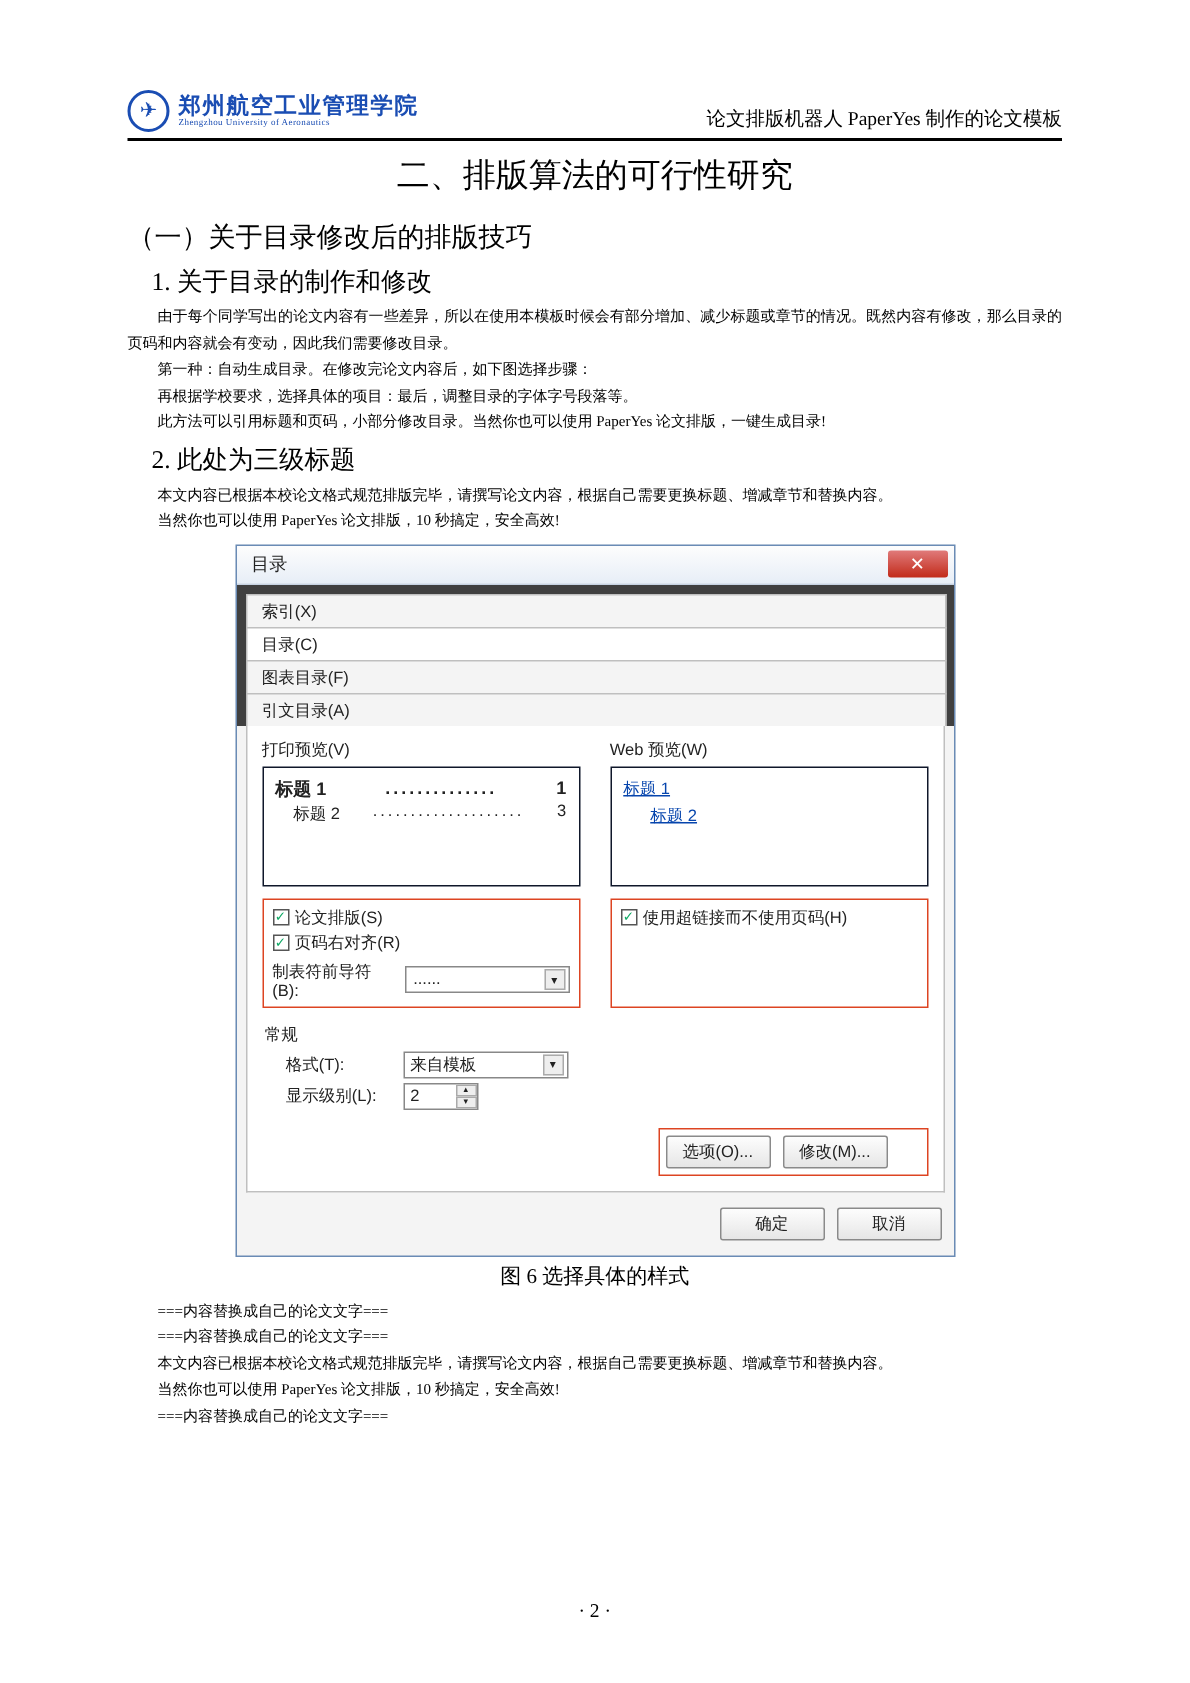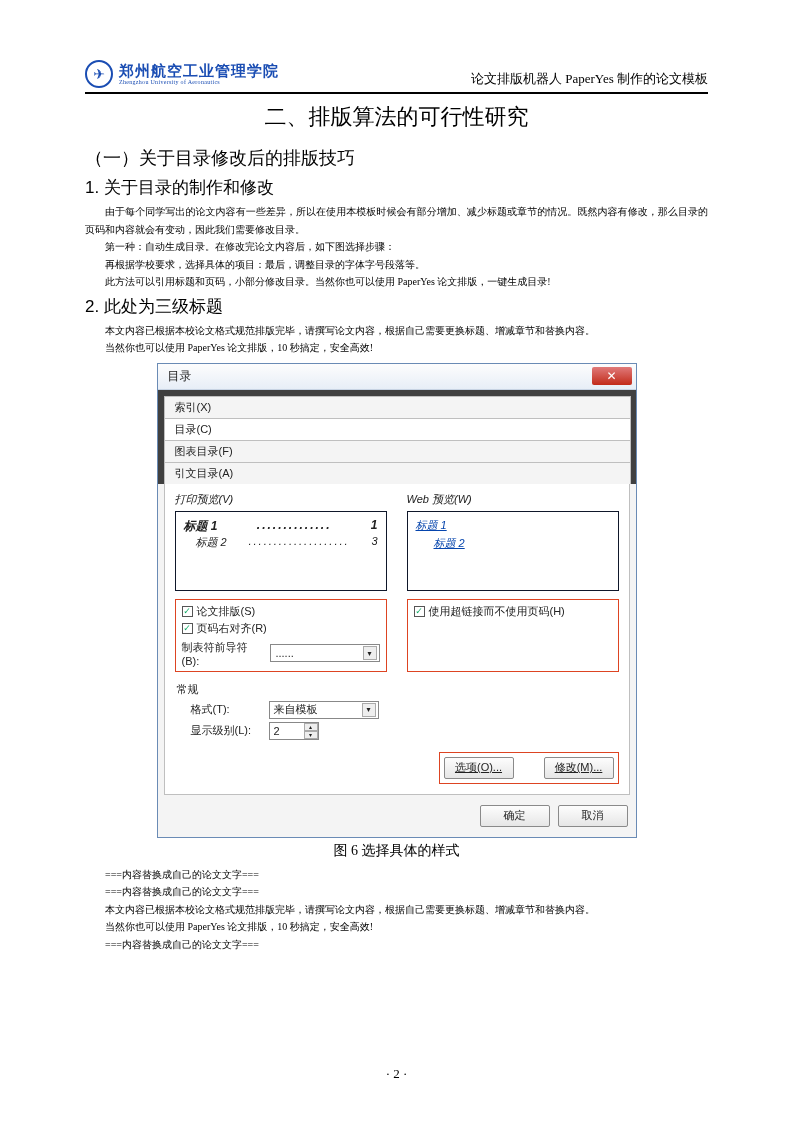--- a/index.html
+++ b/index.html
@@ -50,23 +50,23 @@
     font-family: "SimHei","黑体",sans-serif;
     font-size: 22px;
     margin: 8px 0 14px 0;
   }
   .h2 {
     font-family: "SimHei","黑体",sans-serif;
     font-size: 18px;
     margin: 6px 0 6px 0;
   }
   .h3 {
-    font-family: Liberation Sans, sans-serif;
+    font-family: Liberation Serif, serif;
     font-size: 17px;
-    margin: 4px 0 4px 0;
+    margin: 4px 0 4px 16px;
   }
   .para {
     font-size: 10px;
     line-height: 1.75;
     text-indent: 2em;
     text-align: justify;
   }
   .dialog-wrap {
     display: flex;
     justify-content: center;
@@ -118,21 +118,20 @@
   .dlg-body {
     background: #fff;
     margin: 0 6px;
     border: 1px solid #bfbfbf;
     border-top: none;
     padding: 8px 10px 10px 10px;
   }
   .two-col {
     display: flex;
     gap: 20px;
-    font-style: italic;
   }
   .col { flex: 1; }
   .col-label { font-size: 11px; margin-bottom: 4px; }
   .preview-box {
     border: 1px solid #0f172a;
     height: 80px;
     padding: 6px 8px;
     background: #fff;
     font-size: 11px;
     overflow: hidden;
@@ -168,21 +167,21 @@
   .spin .ar div { height:8px; border:1px solid #aaa; background:#eee; font-size:6px; text-align:center; line-height:6px;}
   .dlg-buttons {
     display:flex; justify-content:flex-end; gap:8px; padding:10px 8px;
   }
   .btn {
     min-width:70px; height:22px; border:1px solid #8a8a8a;
     background:linear-gradient(#fdfdfd,#e6e6e6);
     font-size:11px; display:flex; align-items:center; justify-content:center;
     border-radius:2px;
   }
-  .btn-row-mid { display:flex; justify-content:space-between; gap:20px; margin-top:12px; padding-right:4px;text-decoration:underline;}
+  .btn-row-mid { display:flex; justify-content:flex-start; gap:8px; margin-top:12px; padding-right:4px;}
   .caption { text-align:center; font-size:14px; margin:4px 0 6px 0;}
   .footer-page {
     position:absolute; bottom:40px; left:0; right:0;
     text-align:center; font-size:13px;
   }
 </style>
 </head>
 <body>
 
 <div class="header">

